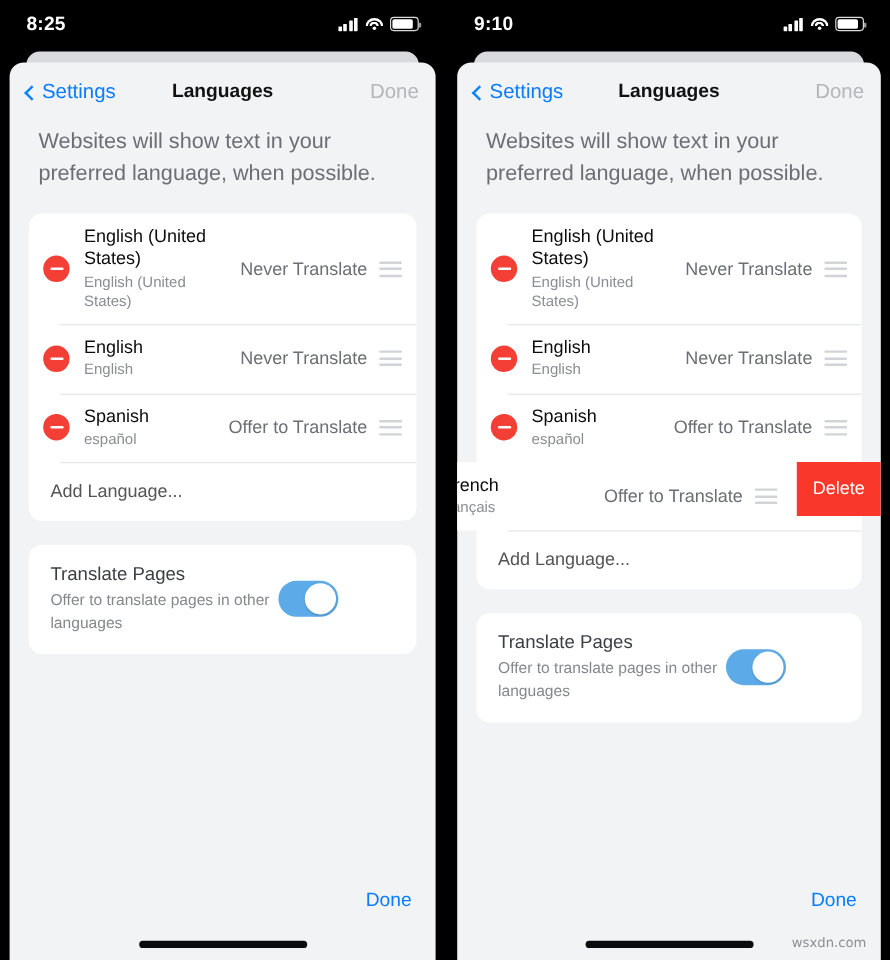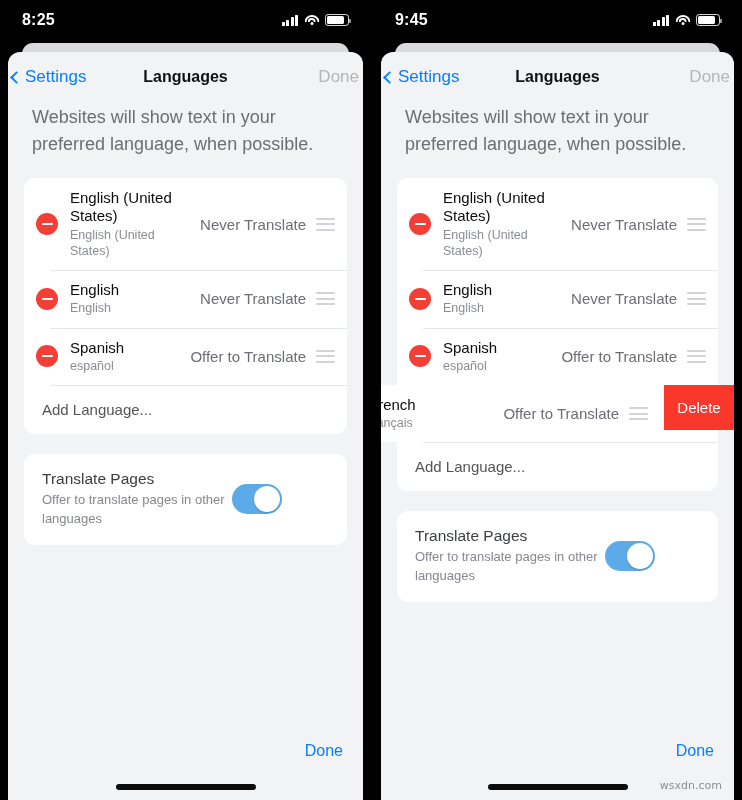--- a/index.html
+++ b/index.html
@@ -16,22 +16,22 @@
     width: 371px; height: 800px;
     background: #000;
     overflow: hidden;
   }
   .panel.right { border-left: 2px solid #000; }
 
   
   .statusbar {
     position: relative;
     height: 40px;
-    display: flex; align-items: center;
-    padding: 0 22px;
+    display: flex; 
+    padding: 12px 22px;
     color: #fff;
   }
   .clock { font-size: 16px; font-weight: 600; letter-spacing: .2px; }
   .status-right {
     margin-left: auto;
     display: flex; align-items: center; gap: 6px;
   }
   .sig { display: flex; align-items: flex-end; gap: 1.5px; height: 11px; }
   .sig i { display: block; width: 3px; background: #fff; border-radius: .5px; }
   .sig i:nth-child(1) { height: 4px; }
@@ -62,21 +62,21 @@
     border-radius: 12px 12px 0 0;
     overflow: hidden;
   }
   .sheet.dim { background: #f2f3f5; }
 
   
   .navbar {
     position: relative;
     height: 50px;
     display: flex; align-items: center;
-    padding: 0 4px;
+    padding: 0 14px;
   }
   .nav-back { display: flex; align-items: center; gap: 2px; cursor: pointer; }
   .chev {
     width: 9px; height: 9px;
     border-left: 2.4px solid #0a84ff; border-bottom: 2.4px solid #0a84ff;
     transform: rotate(45deg);
     margin-right: 2px;
   }
   .nav-back-label { color: #0a7cff; font-size: 17px; }
   .nav-title {
@@ -312,21 +312,21 @@
       </div>
 
       <div class="bottom-done">Done</div>
       <div class="home-indicator"></div>
     </div>
   </div>
 
   <div class="panel right">
 
     <div class="statusbar">
-      <div class="clock">9:45</div>
+      <div class="clock">9:10</div>
       <div class="status-right">
         <div class="sig">
             <i></i>
             <i></i>
             <i></i>
             <i></i>
           </div>
         <div class="wifi">
             <span class="a"></span>
             <span class="b"></span>

